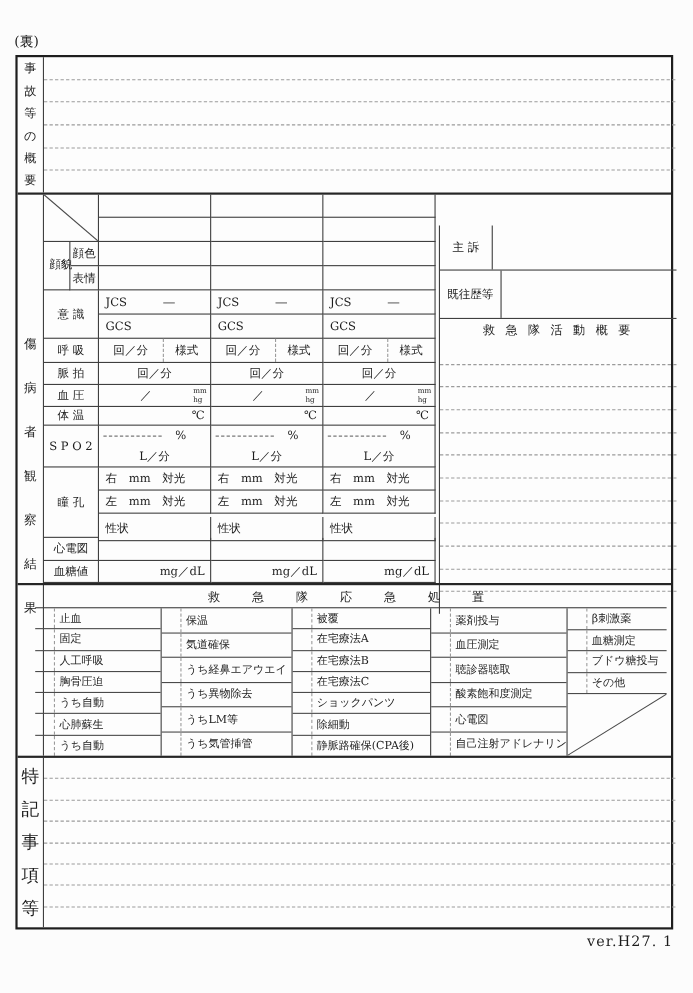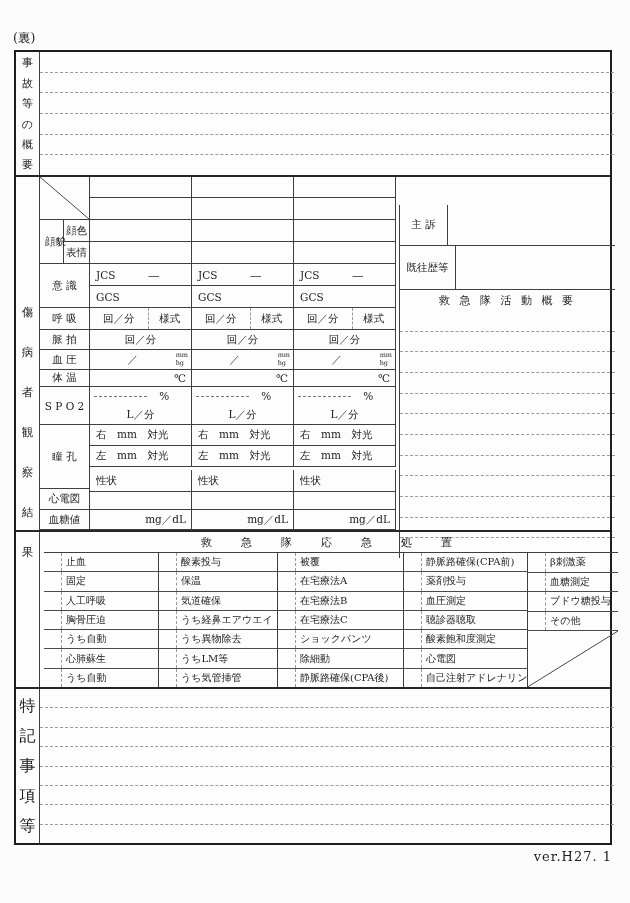--- a/index.html
+++ b/index.html
@@ -49,21 +49,21 @@
   .spo2t .pct{margin-left:12px;}
   .spo2b{flex:1;display:flex;align-items:center;justify-content:center;}
   
   .panel{left:383px;top:125px;width:215px;height:353px;border-left:1px solid #3f3f3f;margin-top:28px;}
   .prow{position:absolute;left:0;width:215px;border-bottom:1px solid #3f3f3f;box-sizing:border-box;display:flex;}
   .plab{height:100%;border-right:1px solid #3f3f3f;display:flex;align-items:center;justify-content:center;
         font-size:10.5px;box-sizing:border-box;}
   .acthdr{position:absolute;left:0;top:85px;width:215px;height:21px;display:flex;align-items:center;
           justify-content:center;font-size:11px;letter-spacing:3px;white-space:nowrap;}
   
-  .treat{left:28px;top:480px;width:574px;height:155px;}
+  .treat{left:16px;top:480px;width:574px;height:155px;}
   .theader{position:absolute;left:0;top:0;width:574px;height:21px;border-bottom:1px solid #3f3f3f;
            box-sizing:border-box;display:flex;align-items:center;justify-content:center;
            font-size:11px;letter-spacing:9px;white-space:nowrap;}
   .tgroup{position:absolute;top:21px;height:134px;display:flex;flex-direction:column;box-sizing:border-box;}
   .tg1{left:0;width:115px;border-right:1px solid #3f3f3f;}
   .tg2{left:115px;width:119px;border-right:1px solid #3f3f3f;}
   .tg3{left:234px;width:126px;border-right:1px solid #3f3f3f;}
   .tg4{left:360px;width:124px;border-right:1px solid #3f3f3f;}
   .tg5{left:484px;width:90px;}
   .trow{flex:1;display:flex;border-bottom:1px solid #4a4a4a;box-sizing:border-box;min-height:0;}
@@ -281,24 +281,20 @@
           </div>
         <div class="trow">
             <div class="tcb"></div>
             <div class="tlb">うち自動</div>
           </div>
       </div>
 
       <div class="tgroup tg2">
         <div class="trow">
             <div class="tcb"></div>
-            <div class="tlb">酸素投与</div>
-          </div>
-        <div class="trow">
-            <div class="tcb"></div>
             <div class="tlb">保温</div>
           </div>
         <div class="trow">
             <div class="tcb"></div>
             <div class="tlb">気道確保</div>
           </div>
         <div class="trow">
             <div class="tcb"></div>
             <div class="tlb">うち経鼻エアウエイ</div>
           </div>
@@ -341,24 +337,20 @@
             <div class="tcb"></div>
             <div class="tlb">除細動</div>
           </div>
         <div class="trow">
             <div class="tcb"></div>
             <div class="tlb">静脈路確保(CPA後)</div>
           </div>
       </div>
 
       <div class="tgroup tg4">
-        <div class="trow">
-            <div class="tcb"></div>
-            <div class="tlb">静脈路確保(CPA前)</div>
-          </div>
         <div class="trow">
             <div class="tcb"></div>
             <div class="tlb">薬剤投与</div>
           </div>
         <div class="trow">
             <div class="tcb"></div>
             <div class="tlb">血圧測定</div>
           </div>
         <div class="trow">
             <div class="tcb"></div>

